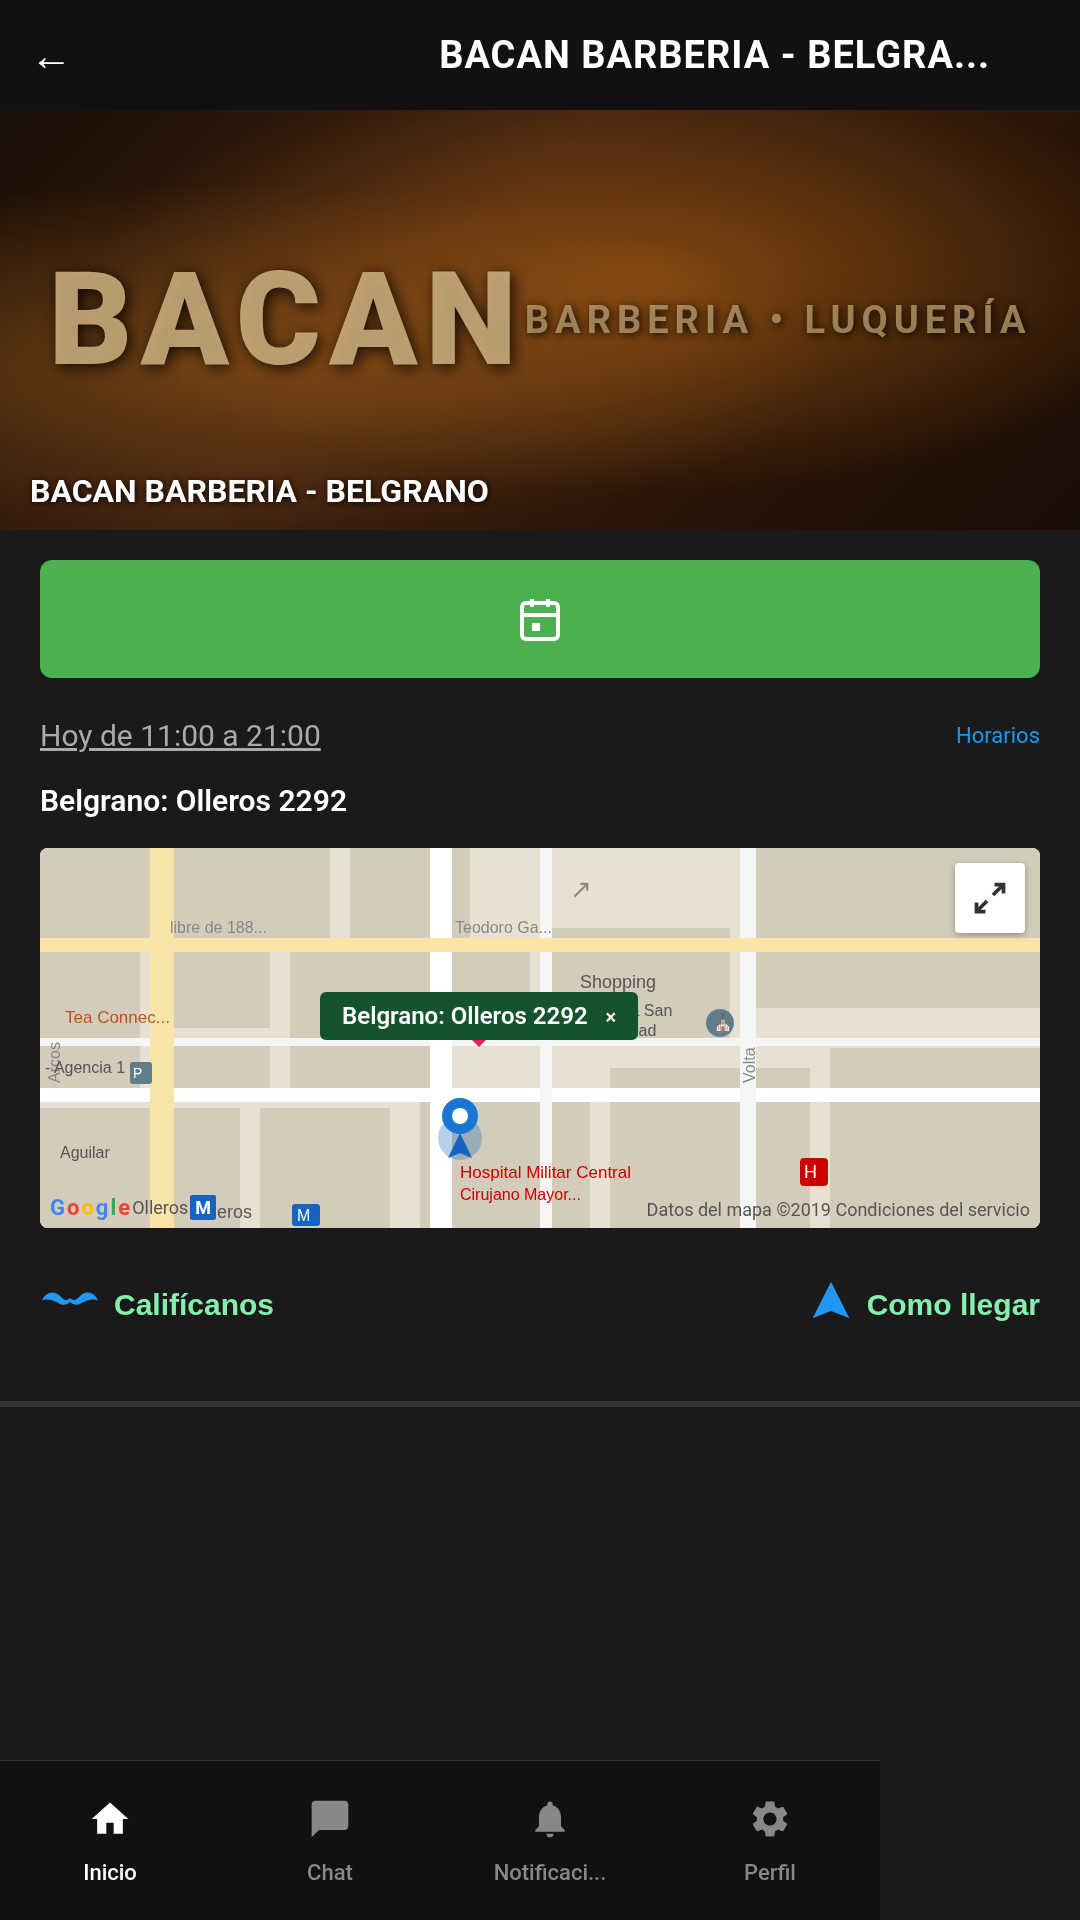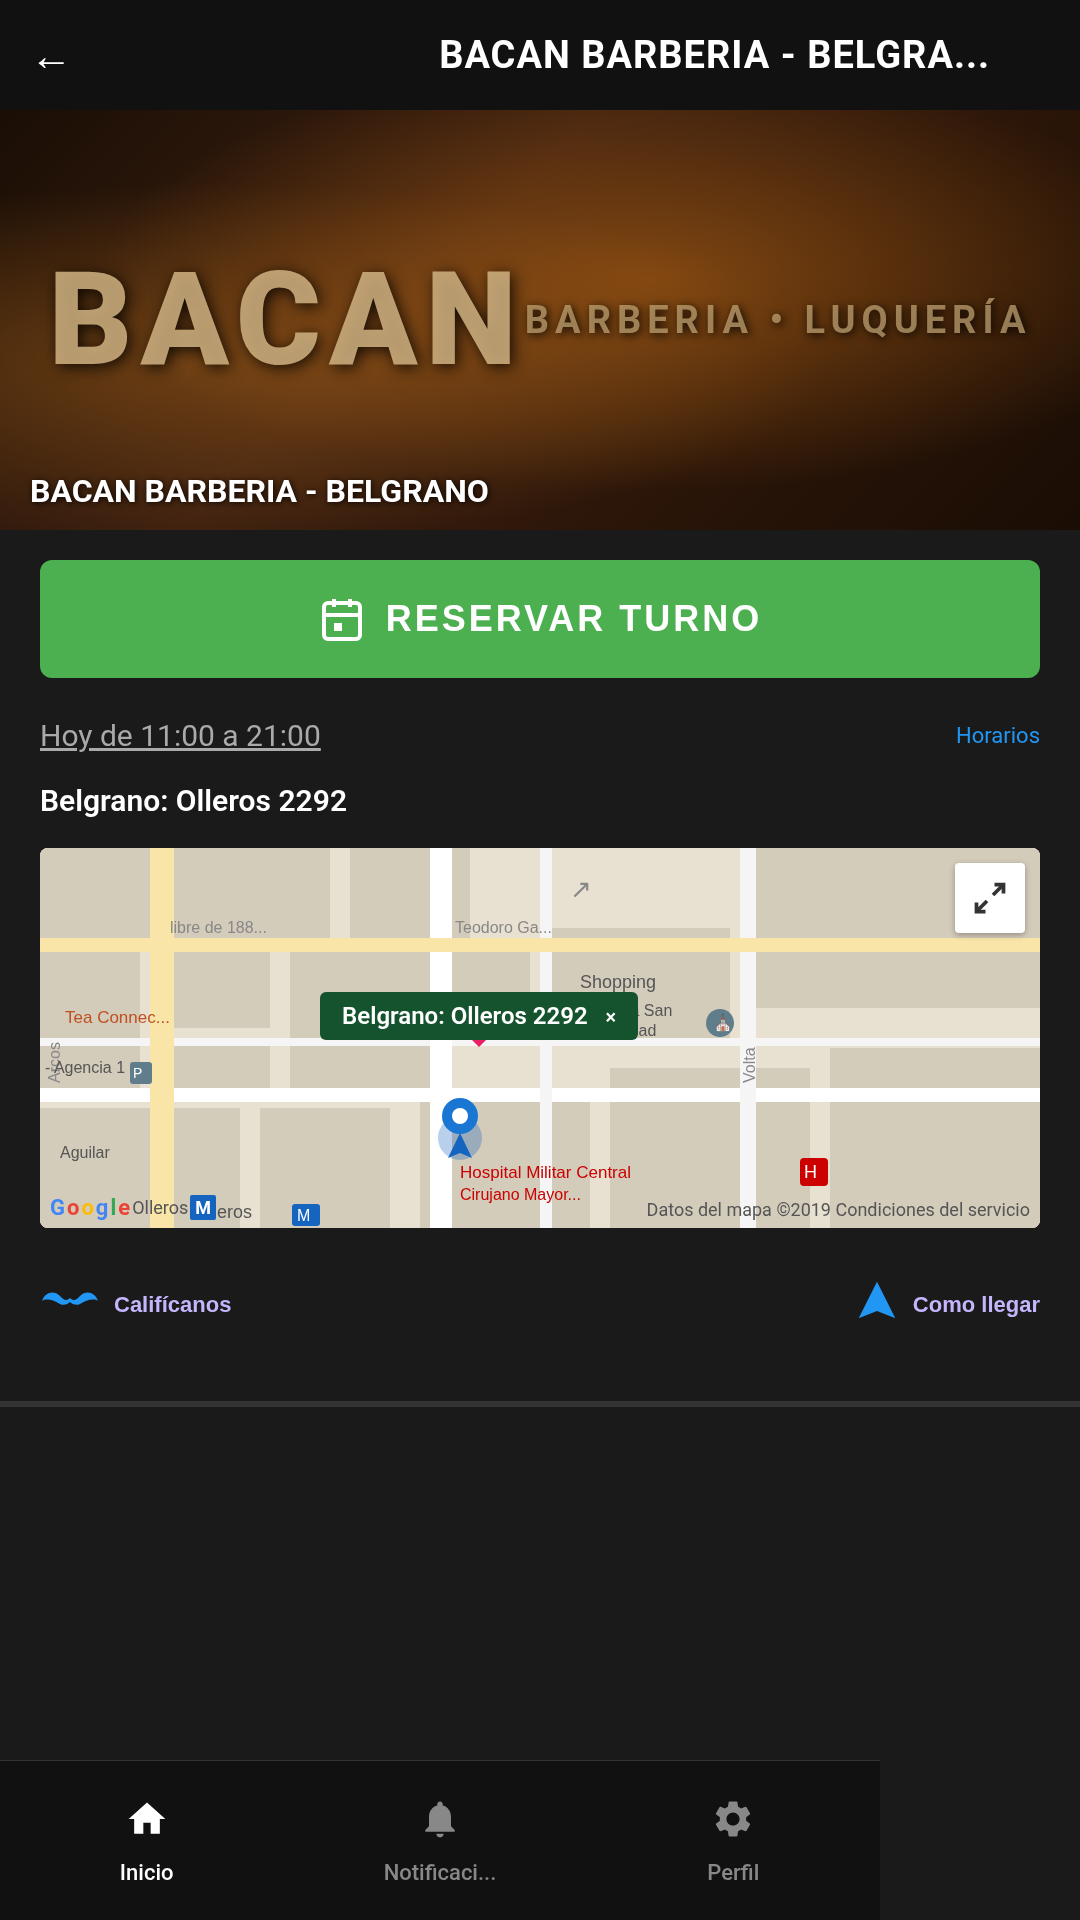--- a/index.html
+++ b/index.html
@@ -238,22 +238,22 @@
       display: flex;
       justify-content: space-between;
       align-items: center;
       padding: 10px 0 40px;
     }
     .action-btn {
       display: flex;
       align-items: center;
       gap: 14px;
       cursor: pointer;
-      font-size: 22px;
-      color: #c4b5fd;
+      font-size: 30px;
+      color: #86efac;
       font-weight: 600;
       background: none;
       border: none;
     }
 
     
     .mustache-icon {
       color: #2196f3;
       font-size: 40px;
     }
@@ -329,21 +329,20 @@
 <div class="content">
 
   <button class="reserve-btn">
     <svg class="calendar-icon" viewBox="0 0 24 24" fill="none" stroke="white" stroke-width="2">
       <rect x="3" y="4" width="18" height="18" rx="2" ry="2"></rect>
       <line x1="16" y1="2" x2="16" y2="6"></line>
       <line x1="8" y1="2" x2="8" y2="6"></line>
       <line x1="3" y1="10" x2="21" y2="10"></line>
       <rect x="8" y="14" width="4" height="4" fill="white" stroke="none"></rect>
     </svg>
-    <span>RESERVAR TURNO</span>
   </button>
 
   <div class="hours-row">
     <span class="hours-text">Hoy de 11:00 a 21:00</span>
     <span class="horarios-link">Horarios</span>
   </div>
 
   <div class="address-text">Belgrano: Olleros 2292</div>
 
   <div class="map-container">
@@ -482,20 +481,28 @@
   <div class="nav-item active">
     <span class="nav-icon">
       <svg width="44" height="44" viewBox="0 0 24 24" fill="white" xmlns="http://www.w3.org/2000/svg">
         <path d="M10 20v-6h4v6h5v-8h3L12 3 2 12h3v8z"></path>
       </svg>
     </span>
     <span class="nav-label">Inicio</span>
   </div>
 
 
+  <div class="nav-item">
+    <span class="nav-icon">
+      <svg width="44" height="44" viewBox="0 0 24 24" fill="#888" xmlns="http://www.w3.org/2000/svg">
+        <path d="M20 2H4c-1.1 0-2 .9-2 2v18l4-4h14c1.1 0 2-.9 2-2V4c0-1.1-.9-2-2-2z"></path>
+      </svg>
+    </span>
+    <span class="nav-label">Chat</span>
+  </div>
 
   <div class="nav-item">
     <span class="nav-icon">
       <svg width="44" height="44" viewBox="0 0 24 24" fill="#888" xmlns="http://www.w3.org/2000/svg">
         <path d="M12 22c1.1 0 2-.9 2-2h-4c0 1.1.9 2 2 2zm6-6v-5c0-3.07-1.64-5.64-4.5-6.32V4c0-.83-.67-1.5-1.5-1.5s-1.5.67-1.5 1.5v.68C7.63 5.36 6 7.92 6 11v5l-2 2v1h16v-1l-2-2z"></path>
       </svg>
     </span>
     <span class="nav-label">Notificaci...</span>
   </div>
 

